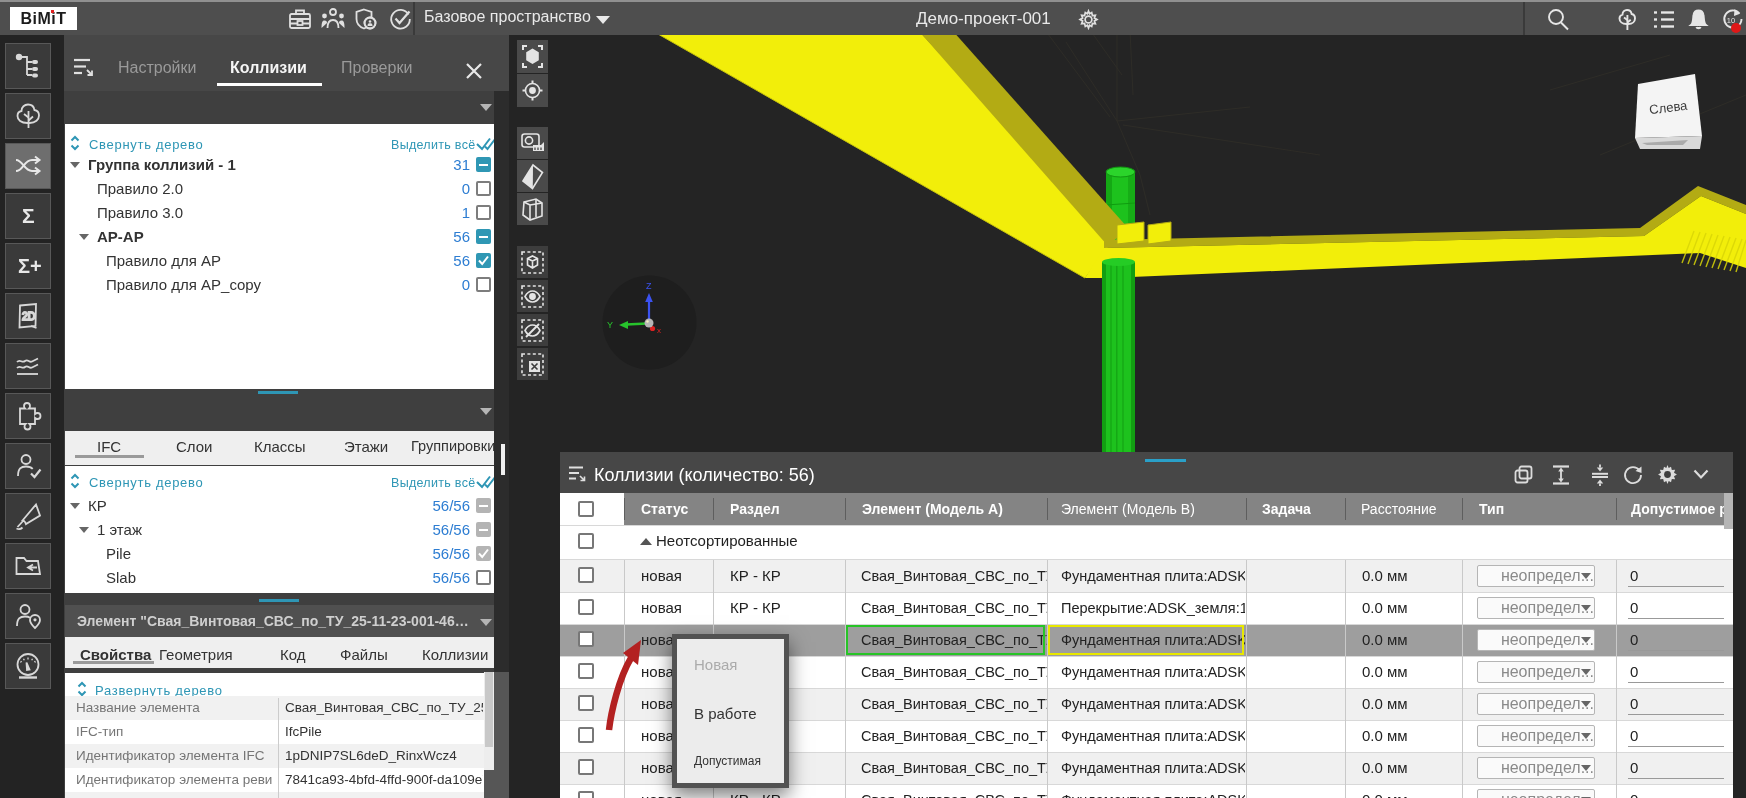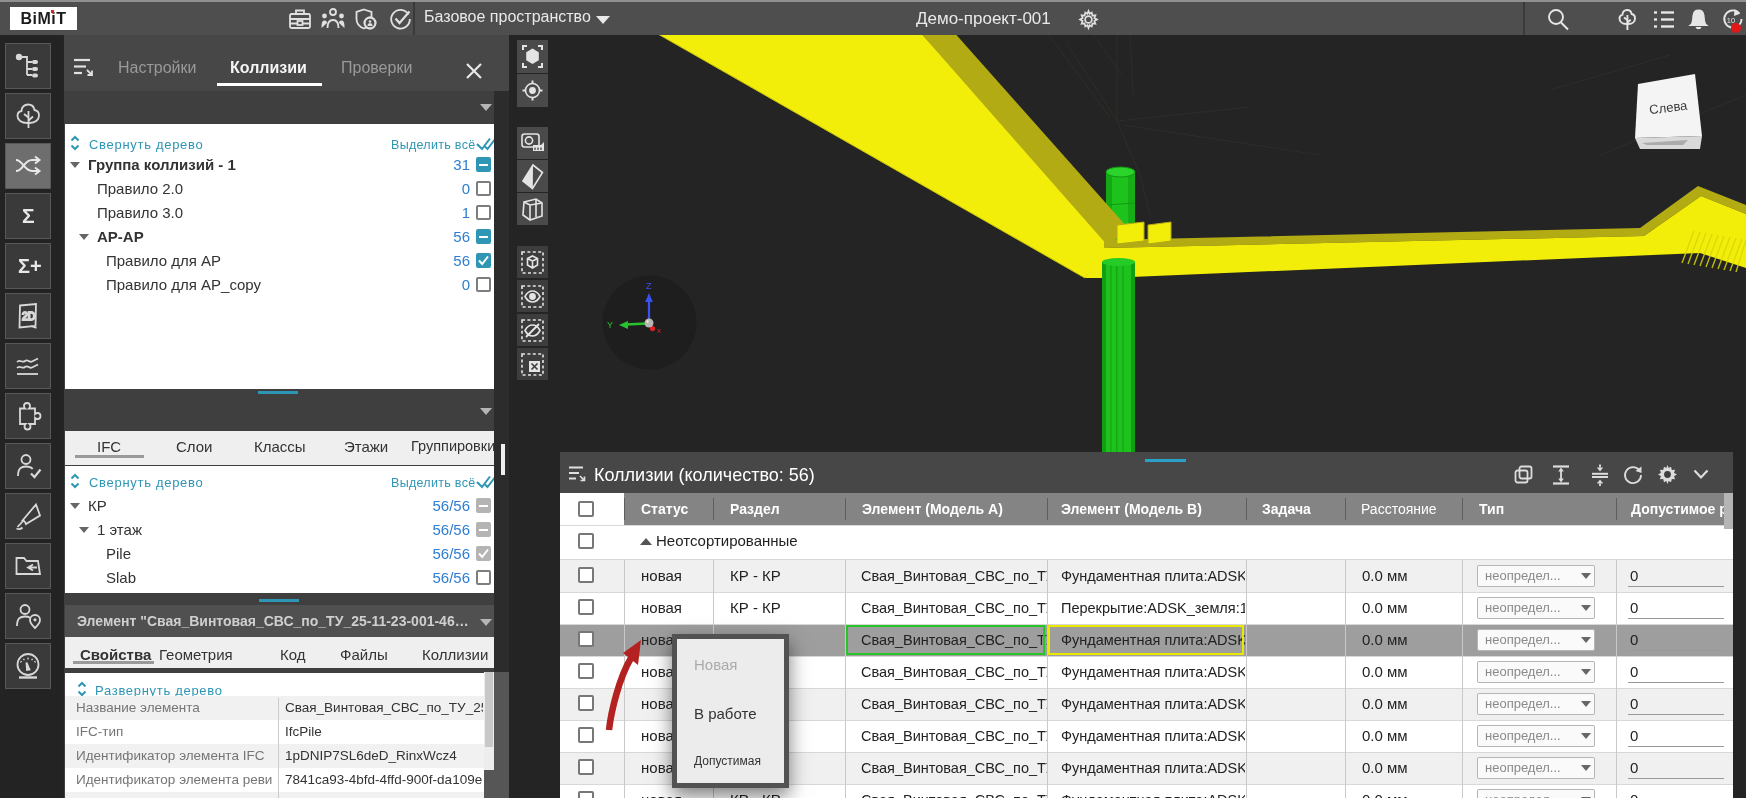--- a/index.html
+++ b/index.html
@@ -42,21 +42,21 @@
   
   #ctable{position:absolute;left:560px;top:452px;width:1173px;height:346px;background:#fff;}
   #ctitle{position:absolute;left:0;top:0;width:1173px;height:41px;background:#474747;color:#fff;font-size:15px;}
   .thead{position:absolute;top:41px;height:32px;background:#848484;color:#fff;font-weight:bold;font-size:14px;line-height:32px;}
   .tcell{position:absolute;font-size:15px;color:#222;line-height:32px;white-space:nowrap;overflow:hidden;}
   .rowline{position:absolute;left:0;width:1173px;height:1px;background:#d8d8d8;}
   .colline{position:absolute;top:108px;width:1px;height:238px;background:#c9c9c9;}
   .tcb{position:absolute;width:16px;height:16px;border:2px solid #777;border-radius:2px;background:#fff;}
   .sel{position:absolute;left:0;width:1173px;height:32px;background:#9e9e9e;}
   .ddown{position:absolute;width:118px;height:22px;background:#fafafa;border:1px solid #b5b5b5;border-radius:2px;
-         font-size:13px;color:#8a8a8a;line-height:20px;padding-left:7px;}
+         font-size:16px;color:#8a8a8a;line-height:20px;padding-left:7px;text-align:right;}
   .ddcaret{position:absolute;width:0;height:0;border-left:5px solid transparent;border-right:5px solid transparent;border-top:6px solid #666;}
   .zline{position:absolute;width:96px;height:1px;background:#999;}
   .zero{position:absolute;font-size:15px;color:#222;}
 </style>
 </head>
 <body>
 <div id="app">
 
   <svg id="vp" class="abs" style="left:60px;top:35px" width="1686" height="763" viewBox="0 0 1686 763">
     <rect x="0" y="0" width="1686" height="763" fill="#242424"></rect>
@@ -535,21 +535,21 @@
         <circle cx="11.5" cy="11.5" r="3.4" fill="#3f3f3f"></circle>
       </svg>
       <svg class="abs" style="left:1133px;top:17px" width="16" height="11" viewBox="0 0 16 11" fill="none" stroke="#dcdcdc" stroke-width="2.2">
         <path d="M1.5 1.5 L8 8.5 L14.5 1.5"></path>
       </svg>
       <div class="thead" style="left:0;width:64px;background:#fff"></div>
       <div class="thead" style="left:64px;width:1109px"></div>
       <div class="abs" style="left:81px;top:41px;height:32px;line-height:32px;color:#fff;font-weight:bold;font-size:14px;white-space:nowrap">Статус</div>
       <div class="abs" style="left:170px;top:41px;height:32px;line-height:32px;color:#fff;font-weight:bold;font-size:14px;white-space:nowrap">Раздел</div>
       <div class="abs" style="left:302px;top:41px;height:32px;line-height:32px;color:#fff;font-weight:bold;font-size:14px;white-space:nowrap">Элемент (Модель А)</div>
-      <div class="abs" style="left:501px;top:41px;height:32px;line-height:32px;color:#fff;font-weight:bold;font-size:14px;white-space:nowrap">Элемент (Модель B)</div>
+      <div class="abs" style="left:501px;top:41px;height:32px;line-height:32px;color:#fff;font-weight:normal;font-size:14px;white-space:nowrap">Элемент (Модель B)</div>
       <div class="abs" style="left:702px;top:41px;height:32px;line-height:32px;color:#fff;font-weight:bold;font-size:14px;white-space:nowrap">Задача</div>
       <div class="abs" style="left:801px;top:41px;height:32px;line-height:32px;color:#fff;font-weight:normal;font-size:14px;white-space:nowrap">Расстояние</div>
       <div class="abs" style="left:919px;top:41px;height:32px;line-height:32px;color:#fff;font-weight:bold;font-size:14px;white-space:nowrap">Тип</div>
       <div class="abs" style="left:1071px;top:41px;height:32px;line-height:32px;color:#fff;font-weight:bold;font-size:14px;width:102px;overflow:hidden;white-space:nowrap">Допустимое расс</div>
       <div class="abs" style="left:64px;top:46px;width:1px;height:22px;background:#5e5e5e"></div>
       <div class="abs" style="left:153px;top:46px;width:1px;height:22px;background:#5e5e5e"></div>
       <div class="abs" style="left:285px;top:46px;width:1px;height:22px;background:#5e5e5e"></div>
       <div class="abs" style="left:487px;top:46px;width:1px;height:22px;background:#5e5e5e"></div>
       <div class="abs" style="left:686px;top:46px;width:1px;height:22px;background:#5e5e5e"></div>
       <div class="abs" style="left:785px;top:46px;width:1px;height:22px;background:#5e5e5e"></div>

